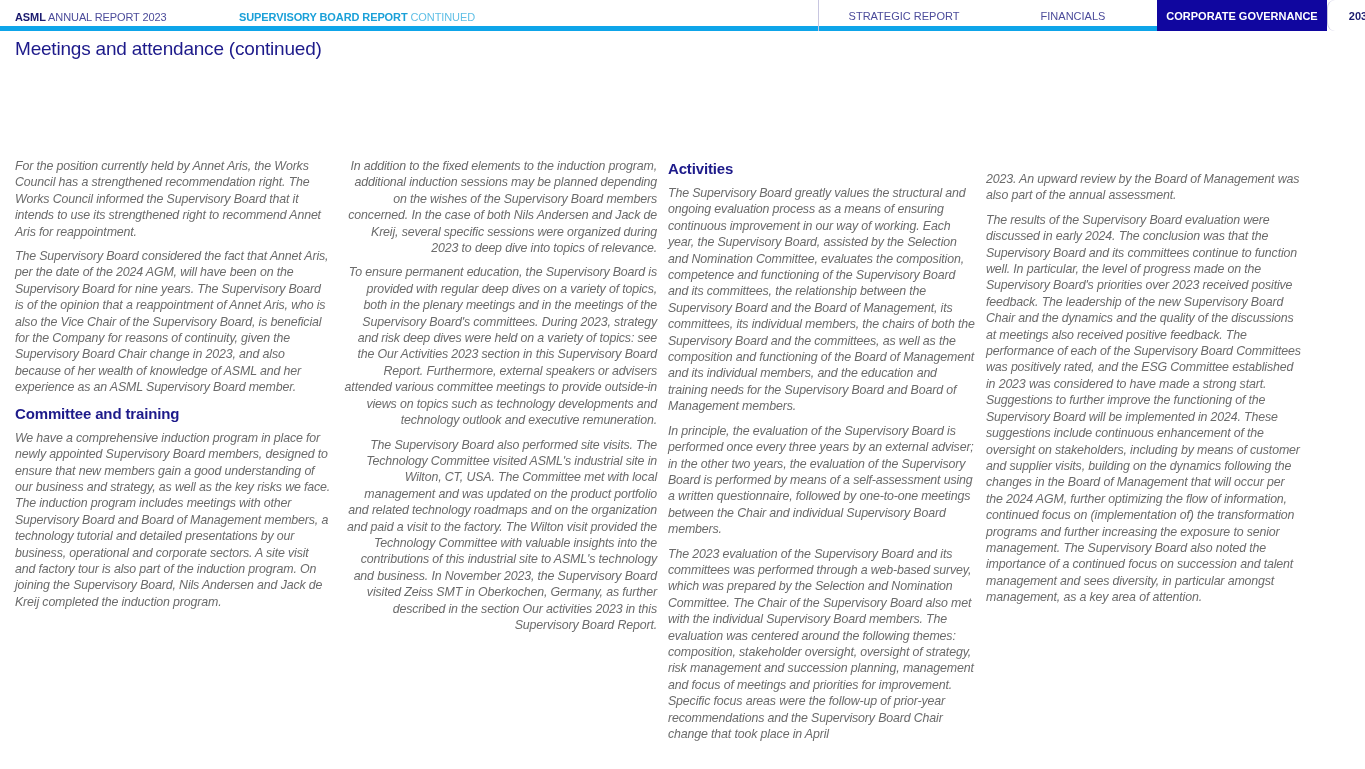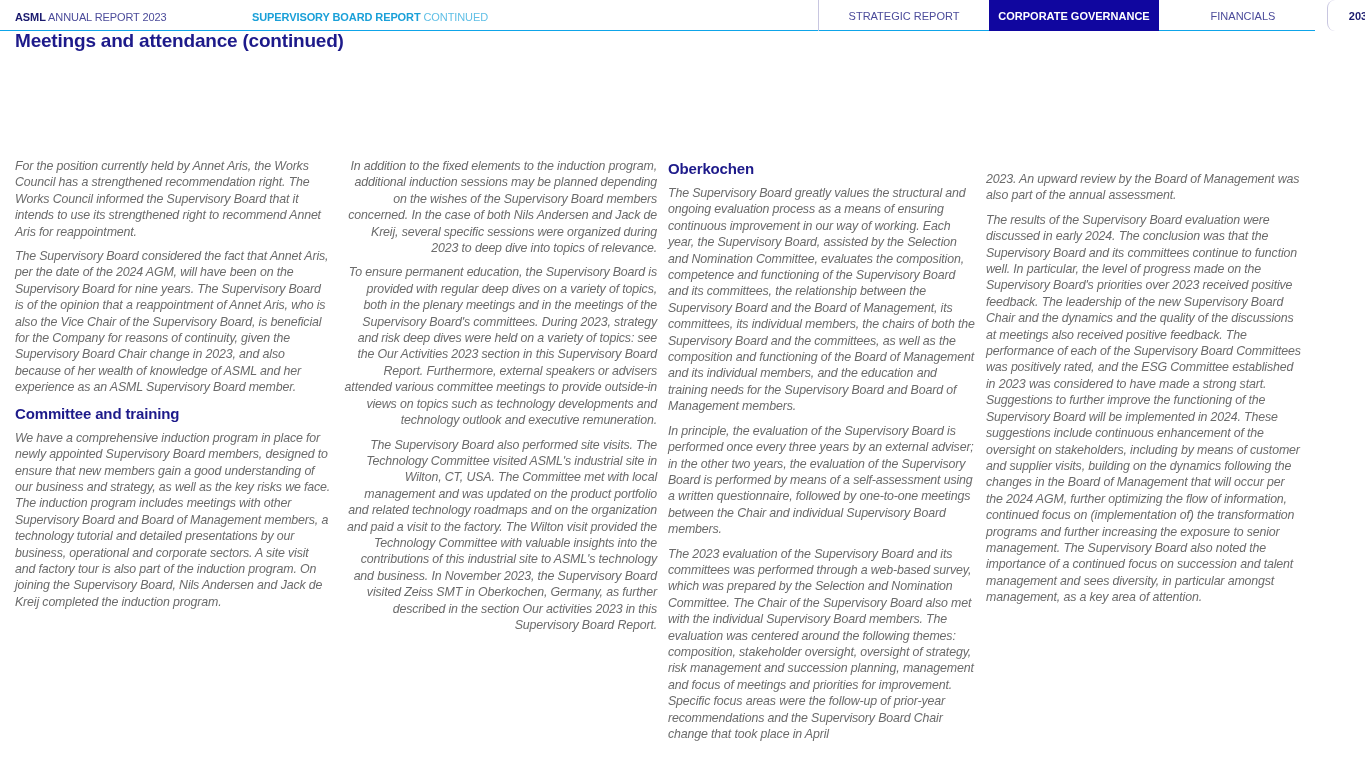--- a/index.html
+++ b/index.html
@@ -2,47 +2,47 @@
 <html><head>
   <meta charset="utf-8">
   <style>
     * { box-sizing: border-box; margin: 0; padding: 0; }
     html, body {
       width: 1365px; height: 769px; background: #ffffff; overflow: hidden;
       font-family: "Liberation Sans", sans-serif;
     }
     .topbar {
       position: absolute; top: 0; left: 0; width: 1315px; height: 31px;
-      border-bottom: 1px solid #0ea5e9; background: #fff;
+      border-bottom: 5px solid #0ea5e9; background: #fff;
     }
     .brand {
       position: absolute; left: 15px; top: 11px; font-size: 11px; color: #3a3a8c; letter-spacing: -0.1px;
     }
     .brand b { font-weight: bold; color: #1a1a6e; }
     .brand span.rest { color: #4b4b9a; }
     .section-crumb {
-      position: absolute; left: 252px; top: 11px; font-size: 11px; letter-spacing: -0.1px;
+      position: absolute; left: 239px; top: 11px; font-size: 11px; letter-spacing: -0.1px;
     }
     .section-crumb b { color: #1aa0d8; font-weight: bold; }
     .section-crumb span.rest { color: #5fbfe6; }
     .nav {
       position: absolute; top: 0; left: 795px; height: 31px; display: flex; padding-left: 23px;
     }
     .nav .tab {
       height: 31px; display: flex; align-items: center; justify-content: center;
       font-size: 11px; color: #4b4b9a; cursor: pointer;
     }
     .nav .tab.strategic { width: 171px; border-left: 1px solid #c8c6e0; }
     .nav .tab.active { width: 170px; background: #10069f; color: #fff; font-weight: bold; }
     .nav .tab.financials { width: 168px; }
     .nav .page-no {
       width: 61px; border-left: 1px solid #c8c6e0; font-weight: bold; color: #1a1a6e; border-radius: 8px;
     }
     .page-title {
-      position: absolute; left: 15px; top: 30px; font-size: 19px; color: #1d1a8a; font-weight: bold;
+      position: absolute; left: 15px; top: 38px; font-size: 19px; color: #1d1a8a; font-weight: normal;
       letter-spacing: -0.2px;
     }
     .col {
       position: absolute; top: 158px; width: 316px;
       font-size: 12.4px; line-height: 16.4px; color: #6b6b6b; letter-spacing: -0.15px;
     }
     .col p { margin-bottom: 8px; font-style: italic; }
     .col h2 {
       font-size: 15px; color: #1d1a8a; font-weight: bold; line-height: 20px; margin: 1px 0 6px 0;
     }
@@ -56,43 +56,43 @@
 
 <div class="topbar">
   <div class="brand">
     <b>ASML</b><span class="rest"> ANNUAL REPORT 2023</span>
   </div>
   <div class="section-crumb">
     <b>SUPERVISORY BOARD REPORT</b><span class="rest"> CONTINUED</span>
   </div>
   <div class="nav">
     <div class="tab strategic">STRATEGIC REPORT</div>
+    <div class="tab financials">FINANCIALS</div>
     <div class="tab active">CORPORATE GOVERNANCE</div>
-    <div class="tab financials">FINANCIALS</div>
     <div class="tab page-no">203</div>
   </div>
 </div>
 
 <h1 class="page-title">Meetings and attendance (continued)</h1>
 
 <div class="col c1">
   <p>For the position currently held by Annet Aris, the Works Council has a strengthened recommendation right. The Works Council informed the Supervisory Board that it intends to use its strengthened right to recommend Annet Aris for reappointment.</p>
   <p>The Supervisory Board considered the fact that Annet Aris, per the date of the 2024 AGM, will have been on the Supervisory Board for nine years. The Supervisory Board is of the opinion that a reappointment of Annet Aris, who is also the Vice Chair of the Supervisory Board, is beneficial for the Company for reasons of continuity, given the Supervisory Board Chair change in 2023, and also because of her wealth of knowledge of ASML and her experience as an ASML Supervisory Board member.</p>
   <h2>Committee and training</h2>
   <p>We have a comprehensive induction program in place for newly appointed Supervisory Board members, designed to ensure that new members gain a good understanding of our business and strategy, as well as the key risks we face. The induction program includes meetings with other Supervisory Board and Board of Management members, a technology tutorial and detailed presentations by our business, operational and corporate sectors. A site visit and factory tour is also part of the induction program. On joining the Supervisory Board, Nils Andersen and Jack de Kreij completed the induction program.</p>
 </div>
 
 <div class="col c2">
   <p>In addition to the fixed elements to the induction program, additional induction sessions may be planned depending on the wishes of the Supervisory Board members concerned. In the case of both Nils Andersen and Jack de Kreij, several specific sessions were organized during 2023 to deep dive into topics of relevance.</p>
   <p>To ensure permanent education, the Supervisory Board is provided with regular deep dives on a variety of topics, both in the plenary meetings and in the meetings of the Supervisory Board's committees. During 2023, strategy and risk deep dives were held on a variety of topics: see the Our Activities 2023 section in this Supervisory Board Report. Furthermore, external speakers or advisers attended various committee meetings to provide outside-in views on topics such as technology developments and technology outlook and executive remuneration.</p>
   <p>The Supervisory Board also performed site visits. The Technology Committee visited ASML's industrial site in Wilton, CT, USA. The Committee met with local management and was updated on the product portfolio and related technology roadmaps and on the organization and paid a visit to the factory. The Wilton visit provided the Technology Committee with valuable insights into the contributions of this industrial site to ASML's technology and business. In November 2023, the Supervisory Board visited Zeiss SMT in Oberkochen, Germany, as further described in the section Our activities 2023 in this Supervisory Board Report.</p>
 </div>
 
 <div class="col c3">
-  <h2>Oberkochen</h2>
+  <h2>Activities</h2>
   <p>The Supervisory Board greatly values the structural and ongoing evaluation process as a means of ensuring continuous improvement in our way of working. Each year, the Supervisory Board, assisted by the Selection and Nomination Committee, evaluates the composition, competence and functioning of the Supervisory Board and its committees, the relationship between the Supervisory Board and the Board of Management, its committees, its individual members, the chairs of both the Supervisory Board and the committees, as well as the composition and functioning of the Board of Management and its individual members, and the education and training needs for the Supervisory Board and Board of Management members.</p>
   <p>In principle, the evaluation of the Supervisory Board is performed once every three years by an external adviser; in the other two years, the evaluation of the Supervisory Board is performed by means of a self-assessment using a written questionnaire, followed by one-to-one meetings between the Chair and individual Supervisory Board members.</p>
   <p>The 2023 evaluation of the Supervisory Board and its committees was performed through a web-based survey, which was prepared by the Selection and Nomination Committee. The Chair of the Supervisory Board also met with the individual Supervisory Board members. The evaluation was centered around the following themes: composition, stakeholder oversight, oversight of strategy, risk management and succession planning, management and focus of meetings and priorities for improvement. Specific focus areas were the follow-up of prior-year recommendations and the Supervisory Board Chair change that took place in April</p>
 </div>
 
 <div class="col c4">
   <p>2023. An upward review by the Board of Management was also part of the annual assessment.</p>
   <p>The results of the Supervisory Board evaluation were discussed in early 2024. The conclusion was that the Supervisory Board and its committees continue to function well. In particular, the level of progress made on the Supervisory Board's priorities over 2023 received positive feedback. The leadership of the new Supervisory Board Chair and the dynamics and the quality of the discussions at meetings also received positive feedback. The performance of each of the Supervisory Board Committees was positively rated, and the ESG Committee established in 2023 was considered to have made a strong start. Suggestions to further improve the functioning of the Supervisory Board will be implemented in 2024. These suggestions include continuous enhancement of the oversight on stakeholders, including by means of customer and supplier visits, building on the dynamics following the changes in the Board of Management that will occur per the 2024 AGM, further optimizing the flow of information, continued focus on (implementation of) the transformation programs and further increasing the exposure to senior management. The Supervisory Board also noted the importance of a continued focus on succession and talent management and sees diversity, in particular amongst management, as a key area of attention.</p>
 </div>
 

